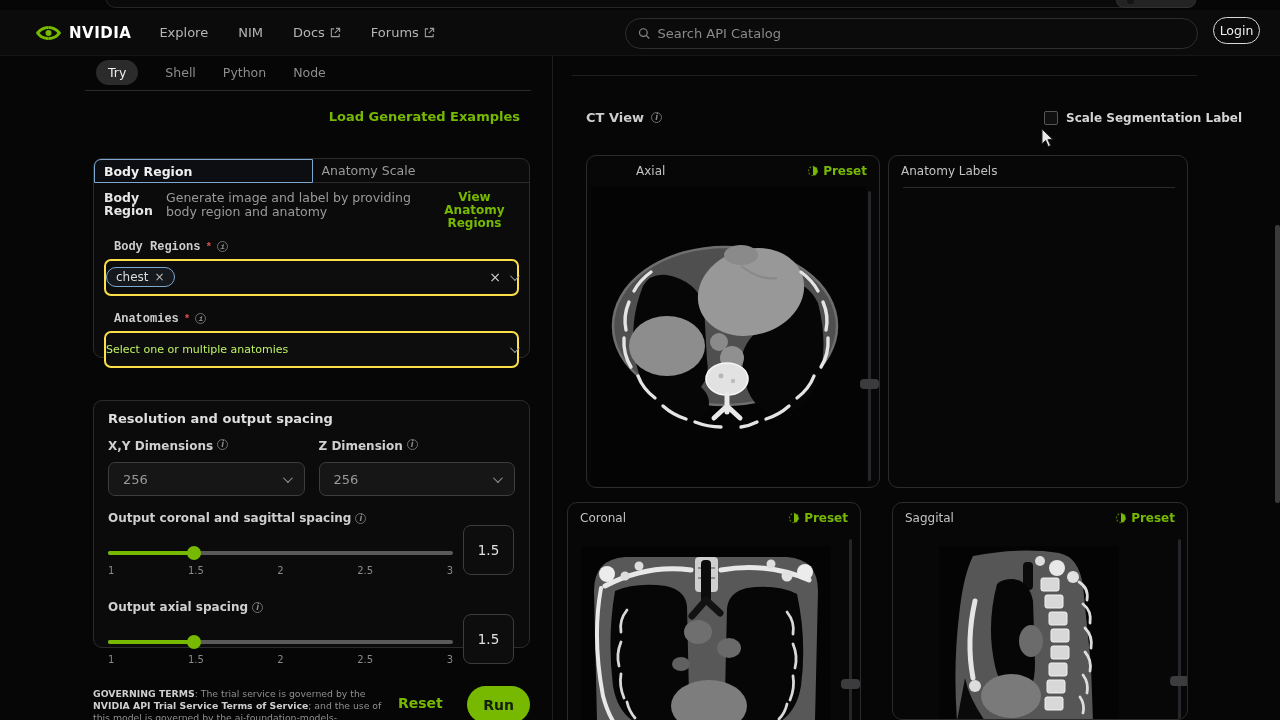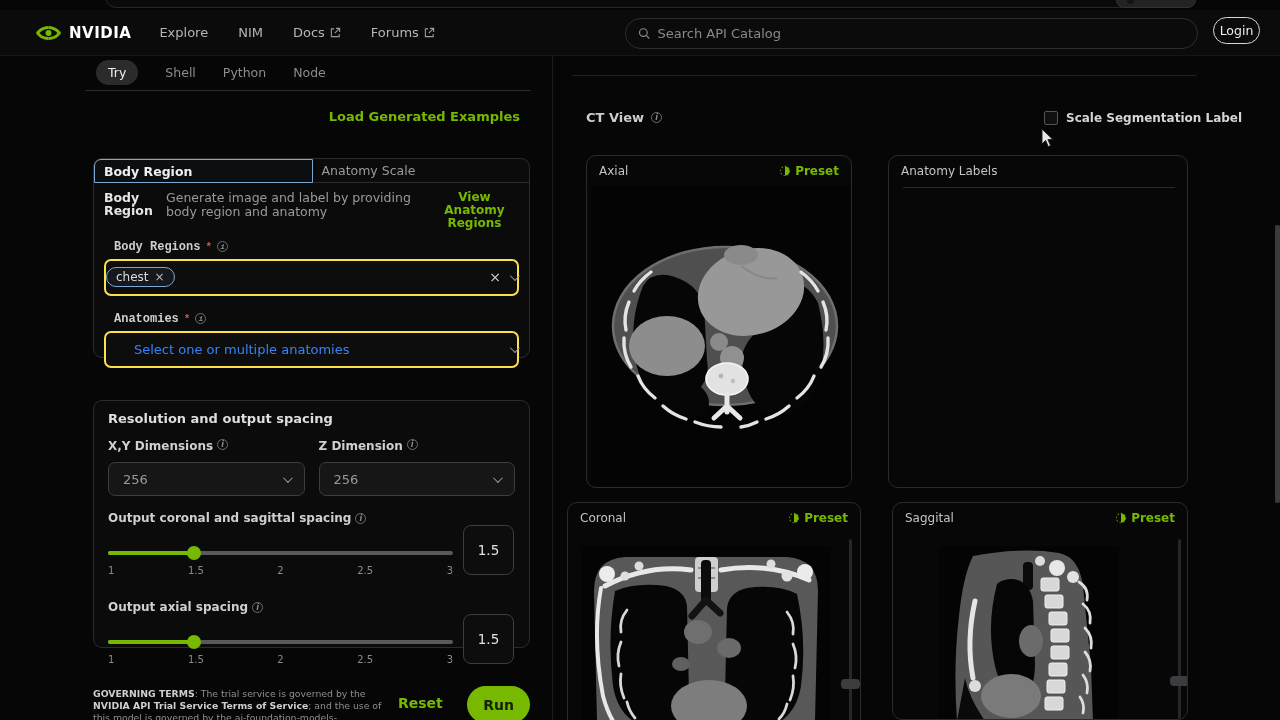--- a/index.html
+++ b/index.html
@@ -50,21 +50,21 @@
   .card-tabs { display:flex; height:24px; }
   .card-tab { flex:1; display:flex; align-items:center; padding:0 9px; font-size:12.5px; border-bottom:1px solid #2b2b2b; color:#9a9a9a; cursor:pointer; }
   .card-tab.active { border:1px solid #7ba7d0; border-radius:7px 0 0 0; color:#f0f0f0; font-weight:bold; background:#0c0e11; }
   .form-head { display:flex; padding:8px 10px 2px 10px; gap:10px; }
   .form-title { width:52px; color:#e6e6e6; font-size:12.5px; font-weight:bold; line-height:1.05; flex:0 0 auto; }
   .form-desc { color:#9a9a9a; font-size:12.5px; line-height:1.1; width:262px; }
   .form-link { color:#76b900; font-size:12px; font-weight:bold; text-align:center; line-height:1.1; width:92px; cursor:pointer; }
   .field-label { display:flex; align-items:center; gap:3px; color:#cfcfcf; font-size:12px; font-weight:bold; margin:7px 0 5px 20px;font-family:Liberation Mono, monospace; }
   .select { margin:0 10px; height:37px; border:2px solid #fde047; border-radius:7px; background:#0d0d0d;
     display:flex; align-items:center; padding:0 0; cursor:pointer; }
-  .select .ph { color:#3b82f6; font-size:13px;margin-left:28px; }
+  .select .ph { color:#bef264; font-size:11px; }
   .sel-icons { margin-left:auto; display:flex; align-items:center; gap:9px; }
   .x-glyph { color:#cfcfcf; font-size:14px; line-height:1; }
   .chip { display:flex; align-items:center; gap:6px; border:1.4px solid #7ba7d0; border-radius:11px;
     background:#15181c; padding:2px 9px; color:#dcdcdc; font-size:12px; cursor:pointer; }
   .chip .x-glyph { font-size:12px; color:#bbb; }
 
   .card2 { left:93px; top:400px; width:437px; height:248px; }
   .card2-title { color:#dedede; font-size:13px; font-weight:bold; margin:10px 0 0 14px; }
   .dim-row { display:flex; margin:13px 14px 0 14px; gap:14px; }
   .dim-col { width:197px; }
@@ -94,21 +94,21 @@
     color:#cdcdcd; font-size:13px; font-weight:bold; }
   .seg-check { position:absolute; left:1044px; top:111px; display:flex; align-items:center; gap:8px; cursor:pointer; }
   .checkbox { width:14px; height:14px; border:1.4px solid #555; border-radius:2px; background:#101010; }
   .seg-label { color:#d5d5d5; font-size:12px; font-weight:bold; }
   .cursor { position:absolute; left:1040px; top:128px; z-index:40; }
 
   .panel { position:absolute; background:#070707; border:1px solid #2b2b2b; border-radius:10px; overflow:hidden; }
   .panel-head { display:flex; align-items:center; justify-content:space-between; padding:8px 12px 0 12px; }
   .ptitle { color:#c3c3c3; font-size:12px; }
   .preset { display:flex; align-items:center; gap:4px; color:#76b900; font-size:12px; font-weight:bold; cursor:pointer; }
-  .p-axial { left:586px; top:155px; width:266px; height:333px; }
+  .p-axial { left:586px; top:155px; width:294px; height:333px;padding-left:37px; }
   .p-labels { left:888px; top:155px; width:300px; height:333px; }
   .p-coronal { left:567px; top:502px; width:294px; height:256px; }
   .p-saggital { left:892px; top:502px; width:296px; height:218px; }
   .labels-divider { position:absolute; left:14px; top:31px; width:272px; height:1px; background:#2a2a2a; }
   .vslider { position:absolute; width:3px; background:#26262b; border-radius:2px; cursor:pointer; }
   .vhandle { position:absolute; left:-8px; width:19px; height:10px; background:#3c3c3f; border-radius:4px; cursor:grab; }
   .ct-img { position:absolute; }
 
   .page-scrollbar { position:absolute; left:1275px; top:225px; width:5px; height:278px; background:#3a3a3a; border-radius:2px; cursor:grab; }
 </style>

